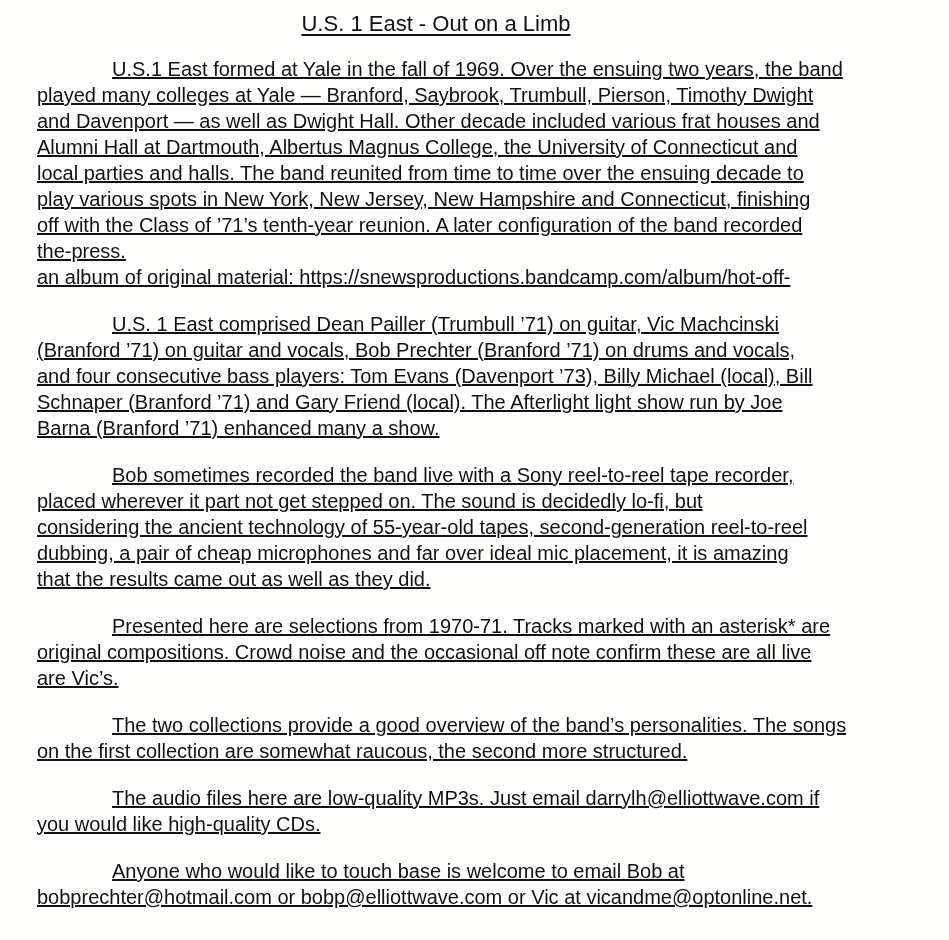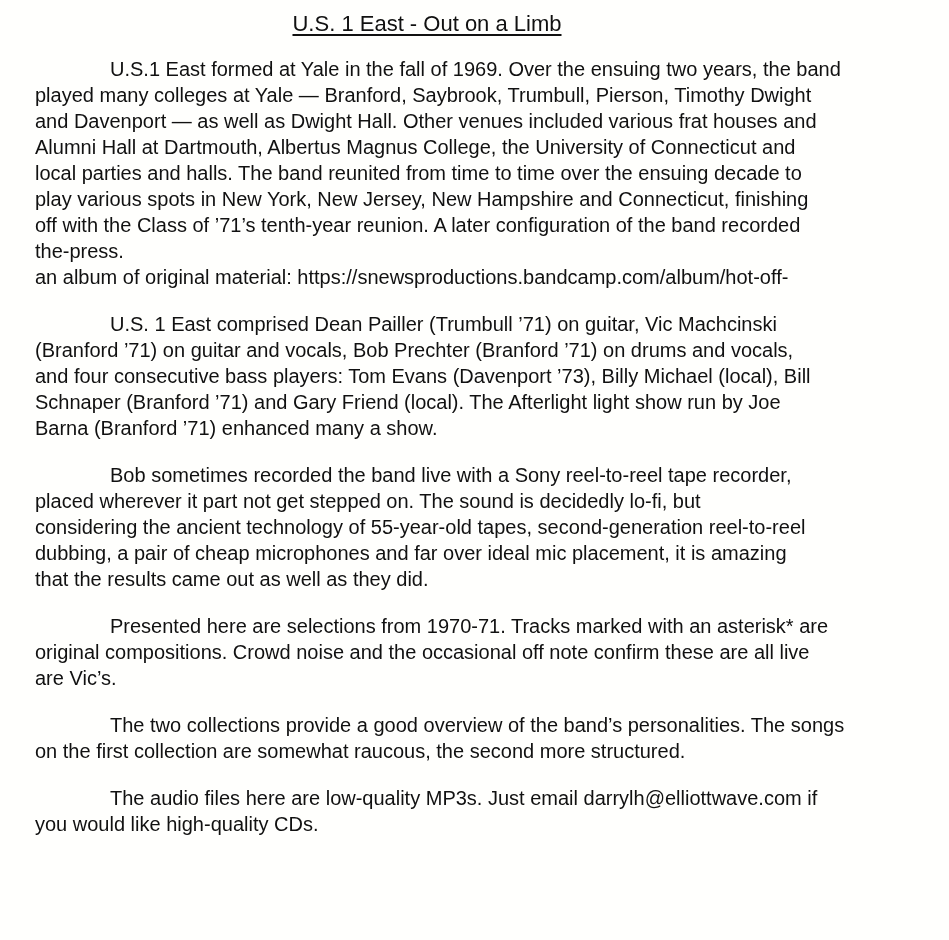--- a/index.html
+++ b/index.html
@@ -10,38 +10,39 @@
   body{
     width:949px;height:940px;
     background:var(--bg);
     color:var(--text);
     font-family:"Liberation Sans", sans-serif;
     overflow:hidden;
   }
   .page{
     box-sizing:border-box;
     width:863px;height:940px;
-    padding:10px 28px 0 19px;
+    padding:10px 28px 0 37px;
     overflow:hidden;
   }
   .title{
     font-size:22px;
     line-height:28px;
     font-weight:400;
     text-align:center;
     text-decoration:underline;
     text-underline-offset:3px;
     margin:0 0 18px 0;
   }
   .body-text{
     font-size:20px;
     line-height:26px;
   }
   .para{
-    margin:0 0 21px 16px;
+    margin:0 0 21px 0;
+    text-decoration:underline;
   }
   .line{
     display:block;
     white-space:nowrap;
   }
   .line.first{
     padding-left:75px;
   }
 </style>
 </head>
@@ -49,21 +50,21 @@
 
 <div class="page">
 
   <h1 class="title">U.S. 1 East - Out on a Limb</h1>
 
   <div class="body-text">
 
     <p class="para">
       <span class="line first">U.S.1 East formed at Yale in the fall of 1969. Over the ensuing two years, the band</span>
       <span class="line">played many colleges at Yale — Branford, Saybrook, Trumbull, Pierson, Timothy Dwight</span>
-      <span class="line">and Davenport — as well as Dwight Hall. Other venues included various frat houses and</span>
+      <span class="line">and Davenport — as well as Dwight Hall. Other decade included various frat houses and</span>
       <span class="line">Alumni Hall at Dartmouth, Albertus Magnus College, the University of Connecticut and</span>
       <span class="line">local parties and halls. The band reunited from time to time over the ensuing decade to</span>
       <span class="line">play various spots in New York, New Jersey, New Hampshire and Connecticut, finishing</span>
       <span class="line">off with the Class of ’71’s tenth-year reunion. A later configuration of the band recorded</span>
       <span class="line">the-press.</span>
       <span class="line">an album of original material: https://snewsproductions.bandcamp.com/album/hot-off-</span>
     </p>
 
     <p class="para">
       <span class="line first">U.S. 1 East comprised Dean Pailler (Trumbull ’71) on guitar, Vic Machcinski</span>
@@ -90,15 +91,19 @@
     <p class="para">
       <span class="line first">The two collections provide a good overview of the band’s personalities. The songs</span>
       <span class="line">on the first collection are somewhat raucous, the second more structured.</span>
     </p>
 
     <p class="para">
       <span class="line first">The audio files here are low-quality MP3s. Just email darrylh@elliottwave.com if</span>
       <span class="line">you would like high-quality CDs.</span>
     </p>
 
+    <p class="para">
+      <span class="line first">Anyone who would like to touch base is welcome to email Bob at</span>
+      <span class="line">bobprechter@hotmail.com or bobp@elliottwave.com or Vic at vicandme@optonline.net.</span>
+    </p>
 
   </div>
 </div>
 
 </body></html>

